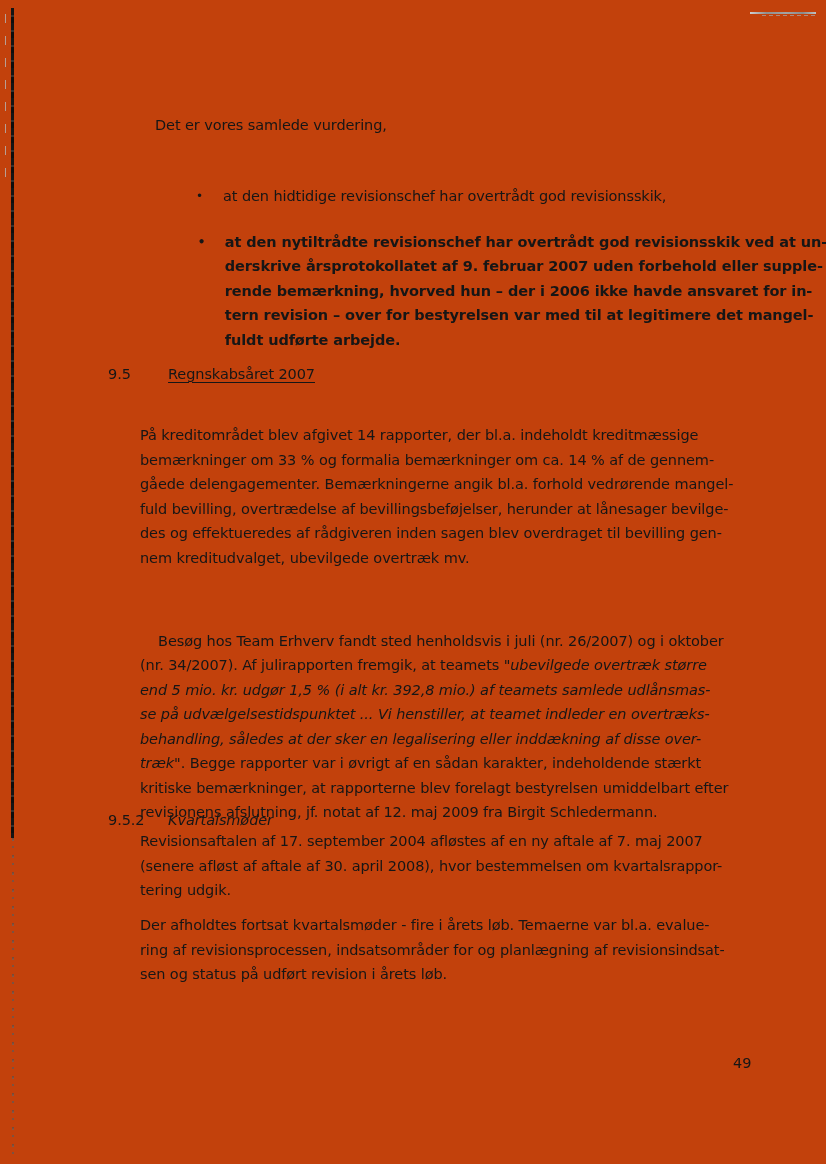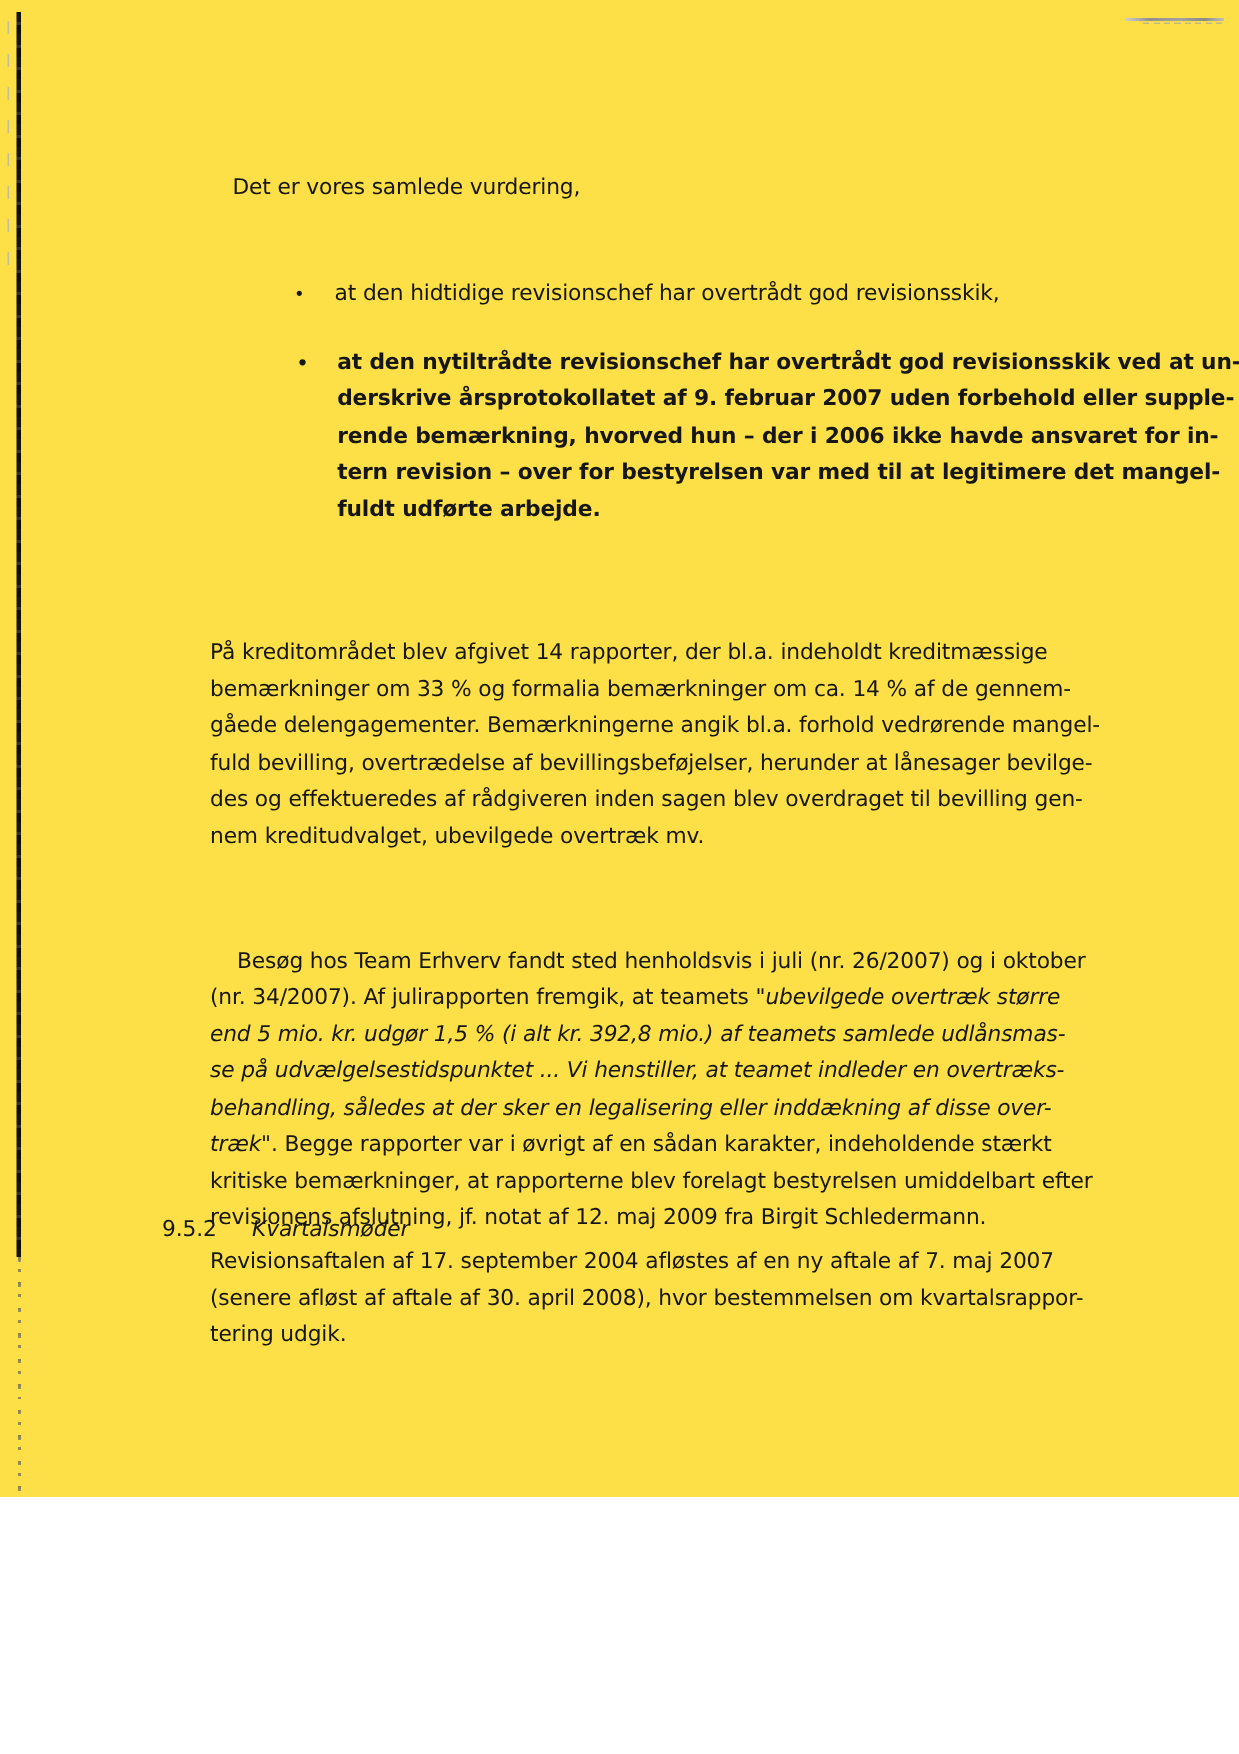--- a/index.html
+++ b/index.html
@@ -3,22 +3,22 @@
 <meta charset="utf-8">
 <style>
   html, body { margin: 0; padding: 0; }
   body {
     width: 826px; height: 1169px;
     background: #ffffff;
     font-family: "DejaVu Sans", "Liberation Sans", sans-serif;
   }
   .page {
     position: relative;
-    width: 826px; height: 998px;
-    background: #fde047;
+    width: 826px; height: 1164px;
+    background: #c2410c;
     overflow: hidden;
     color: #161616;
     font-size: 14.5px;
     line-height: 24.5px;
     letter-spacing: -0.1px;
   }
   .txt { position: absolute; white-space: pre; }
   .indent-intro { left: 155px; top: 113px; }
   .bullet-item { position: absolute; left: 178px; }
   .bullet-item .marker {
@@ -90,20 +90,23 @@
     <span class="marker">•</span><span class="btxt">at den hidtidige revisionschef har overtrådt god revisionsskik,</span>
   </div>
   <div class="txt bullet-item bullet-2">
     <span class="marker">•</span><span class="btxt">at den nytiltrådte revisionschef har overtrådt god revisionsskik ved at un-
 derskrive årsprotokollatet af 9. februar 2007 uden forbehold eller supple-
 rende bemærkning, hvorved hun – der i 2006 ikke havde ansvaret for in-
 tern revision – over for bestyrelsen var med til at legitimere det mangel-
 fuldt udførte arbejde.</span>
   </div>
 
+  <div class="txt heading h-95">
+    <span class="num">9.5</span><span class="title u">Regnskabsåret 2007</span>
+  </div>
 
 
   <div class="txt para p1">På kreditområdet blev afgivet 14 rapporter, der bl.a. indeholdt kreditmæssige
 bemærkninger om 33 % og formalia bemærkninger om ca. 14 % af de gennem-
 gåede delengagementer. Bemærkningerne angik bl.a. forhold vedrørende mangel-
 fuld bevilling, overtrædelse af bevillingsbeføjelser, herunder at lånesager bevilge-
 des og effektueredes af rådgiveren inden sagen blev overdraget til bevilling gen-
 nem kreditudvalget, ubevilgede overtræk mv.</div>
 
   <div class="txt para p2">
@@ -118,17 +121,20 @@
   </div>
 
   <div class="txt heading h-952">
     <span class="num">9.5.2</span><span class="title it">Kvartalsmøder</span>
   </div>
 
   <div class="txt para p3">Revisionsaftalen af 17. september 2004 afløstes af en ny aftale af 7. maj 2007
 (senere afløst af aftale af 30. april 2008), hvor bestemmelsen om kvartalsrappor-
 tering udgik.</div>
 
+  <div class="txt para p4">Der afholdtes fortsat kvartalsmøder - fire i årets løb. Temaerne var bl.a. evalue-
+ring af revisionsprocessen, indsatsområder for og planlægning af revisionsindsat-
+sen og status på udført revision i årets løb.</div>
 
 
   <div class="txt page-number">49</div>
 
 </div>
 
 </body></html>

